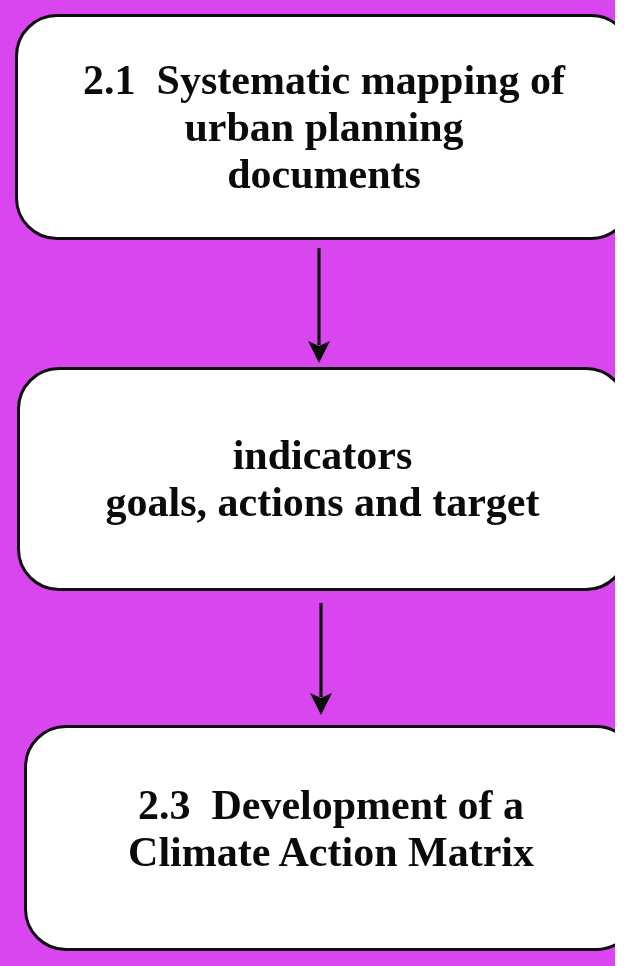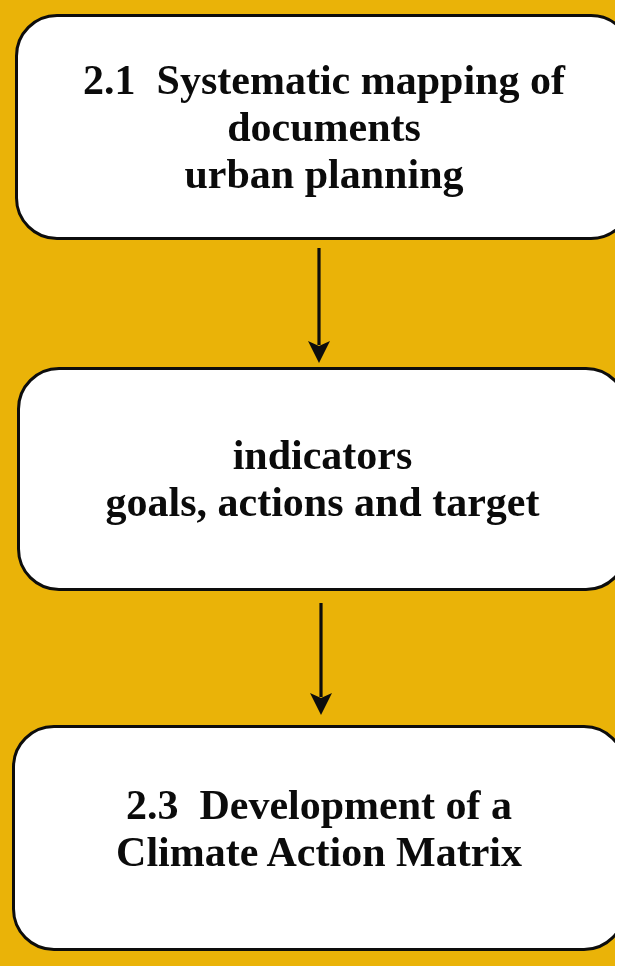--- a/index.html
+++ b/index.html
@@ -4,38 +4,38 @@
 <style>
   html, body {
     margin: 0;
     padding: 0;
     background: #ffffff;
   }
   .canvas {
     position: relative;
     width: 615px;
     height: 966px;
-    background: #eab308;
+    background: #d946ef;
     overflow: hidden;
     font-family: "Liberation Serif", "DejaVu Serif", serif;
   }
   .flow-node {
     position: absolute;
     box-sizing: border-box;
     background: #ffffff;
     border: 3px solid #0d0d0d;
     border-radius: 42px;
     display: flex;
     flex-direction: column;
     justify-content: center;
     align-items: center;
   }
   .node-1 { left: 15px; top: 14px;  width: 618px; height: 226px; }
   .node-2 { left: 17px; top: 367px; width: 611px; height: 224px; }
-  .node-3 { left: 12px; top: 725px; width: 614px; height: 226px; padding-bottom: 18px; align-items: center; }
+  .node-3 { left: 24px; top: 725px; width: 614px; height: 226px; padding-bottom: 18px; align-items: center; }
   .node-line {
     font-size: 42px;
     line-height: 47px;
     font-weight: 700;
     color: #0b0b0b;
     text-align: center;
     white-space: pre;       
     letter-spacing: 0px;
   }
   .connector {
@@ -45,22 +45,22 @@
   .connector-1 { left: 304px; top: 245px; }
   .connector-2 { left: 306px; top: 601px; }
 </style>
 </head>
 <body>
 
 <div class="canvas">
 
   <div class="flow-node node-1">
     <div class="node-line">2.1  Systematic mapping of</div>
+    <div class="node-line">urban planning</div>
     <div class="node-line">documents</div>
-    <div class="node-line">urban planning</div>
   </div>
 
   <svg class="connector connector-1" width="30" height="120" viewBox="0 0 30 120">
     <line x1="15" y1="3" x2="15" y2="100" stroke="#0d0d0d" stroke-width="3.2"></line>
     <polygon points="4,96 15,118 26,96 15,101" fill="#0d0d0d"></polygon>
   </svg>
 
   <div class="flow-node node-2">
     <div class="node-line">indicators</div>
     <div class="node-line">goals, actions and target</div>

